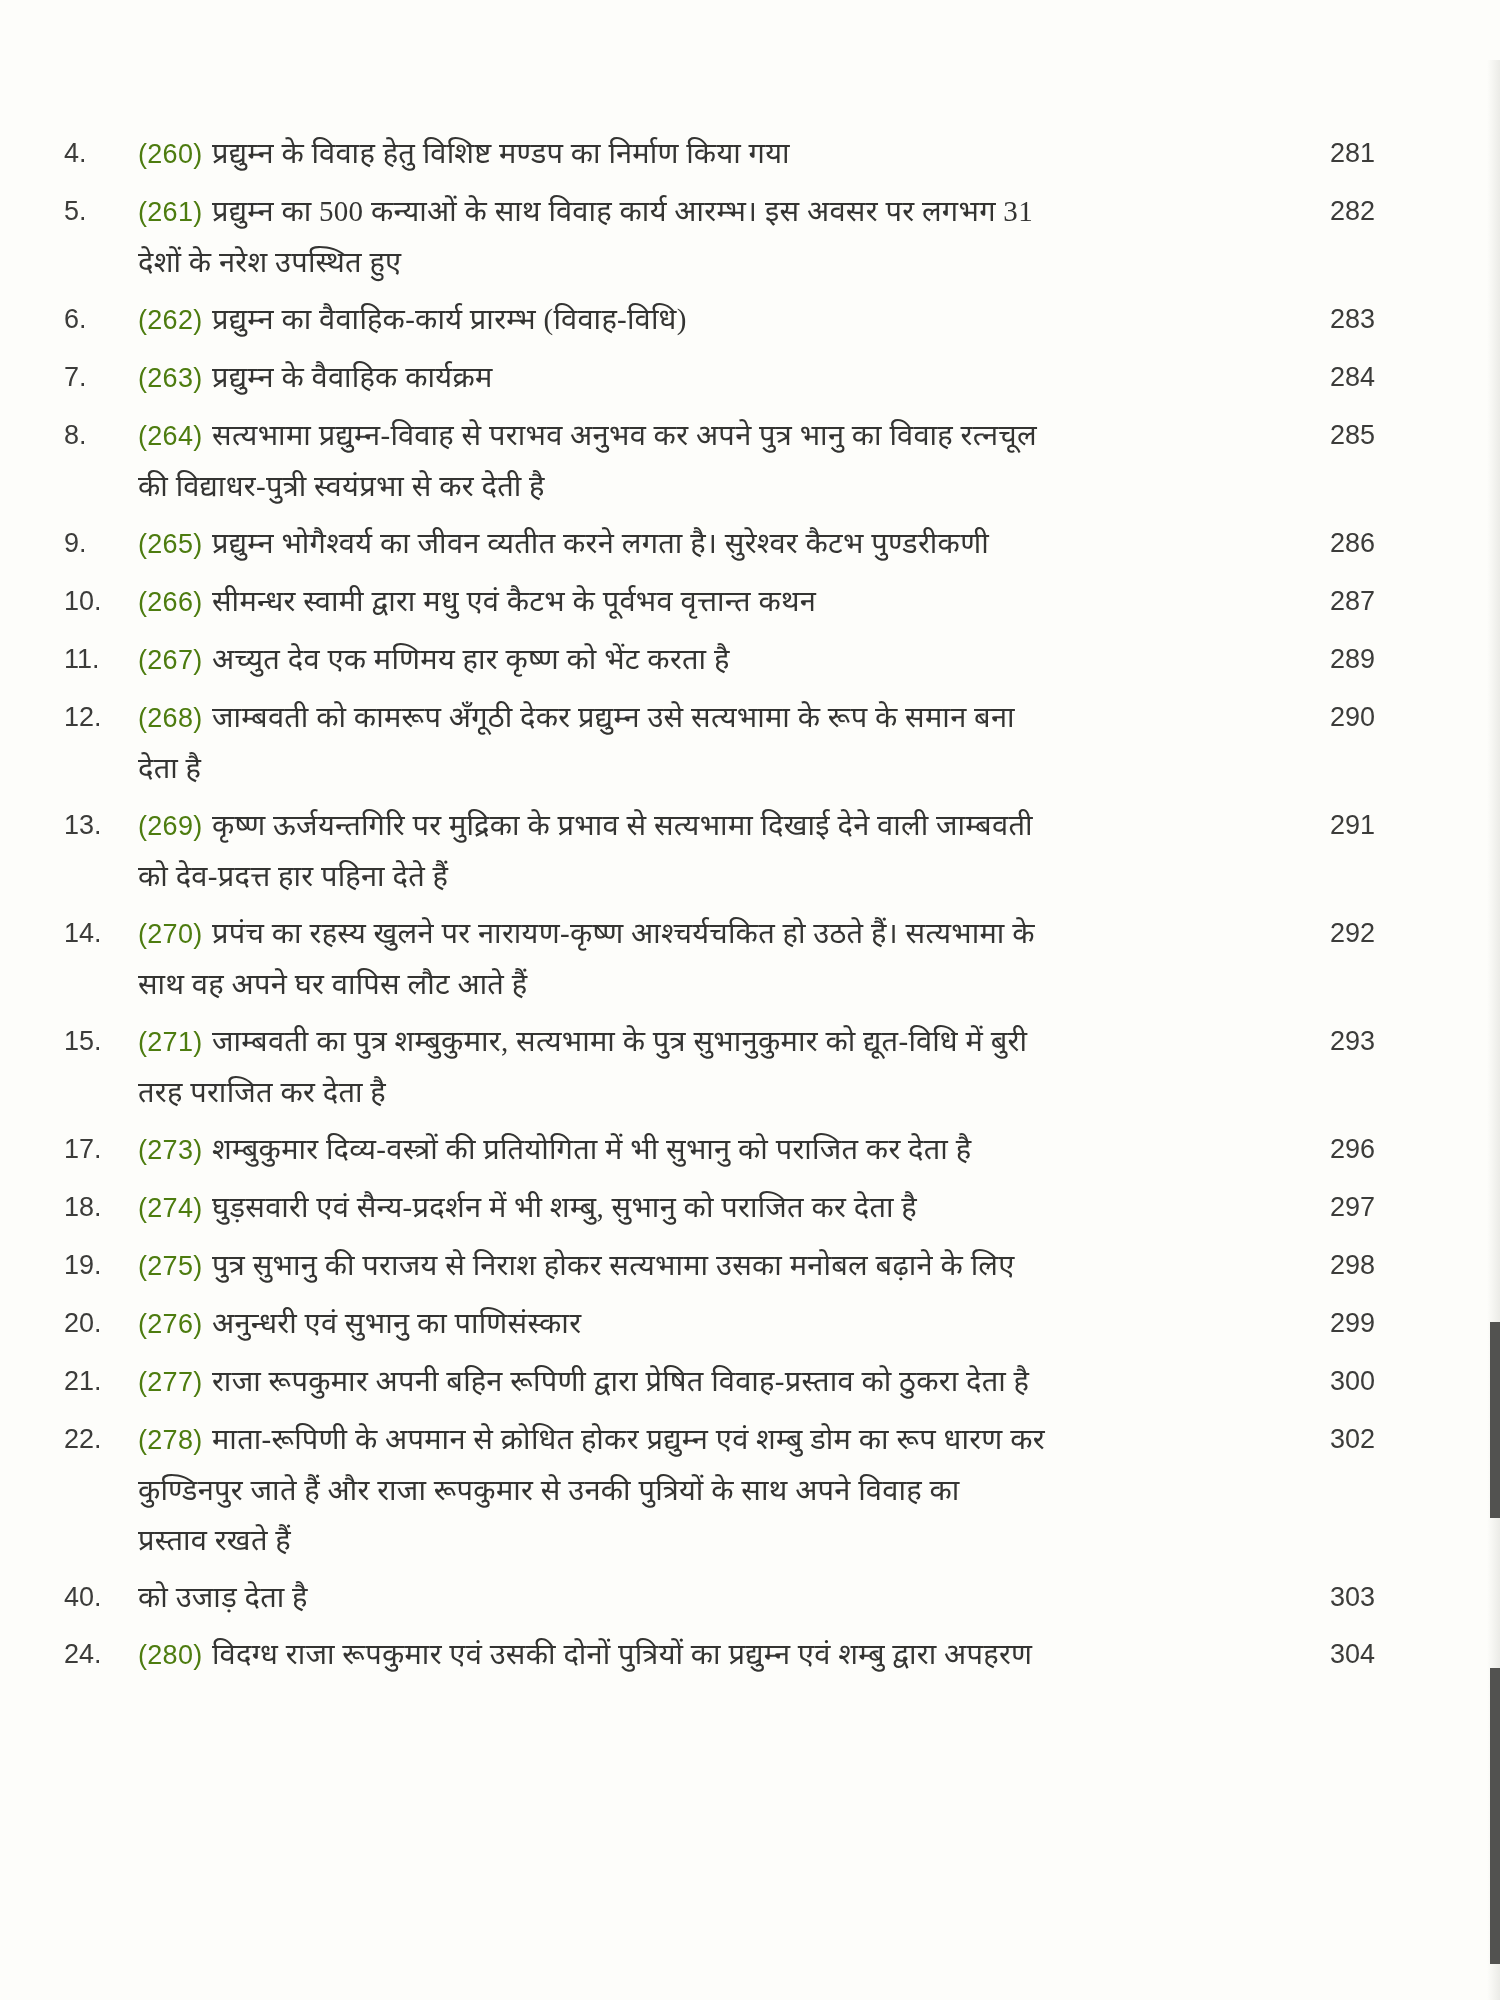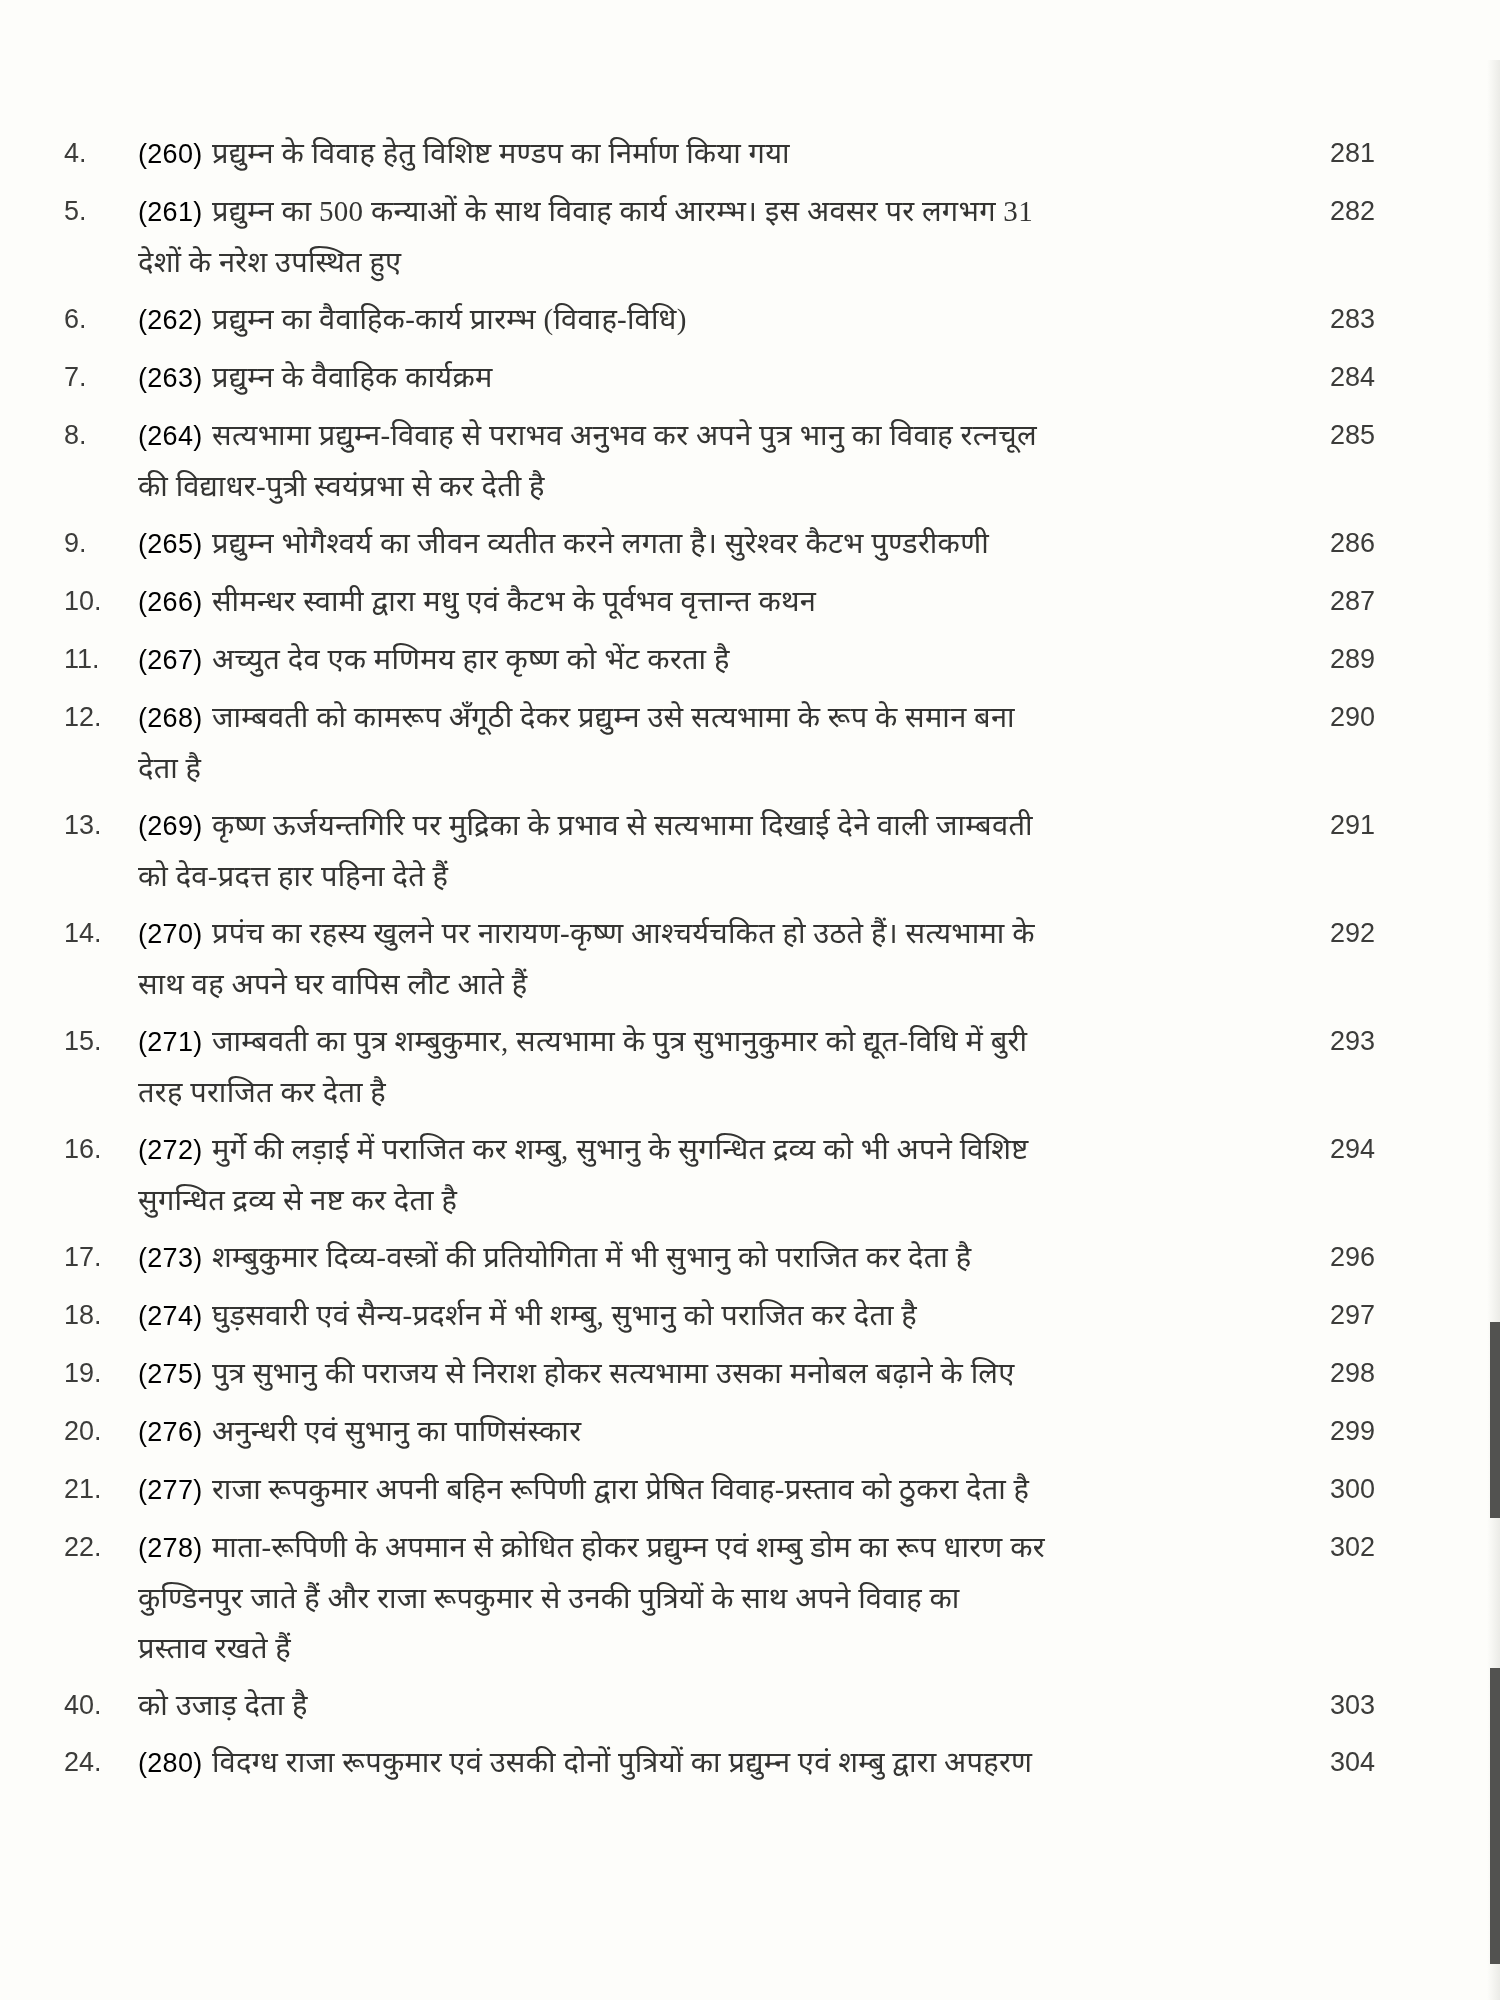--- a/index.html
+++ b/index.html
@@ -35,21 +35,21 @@
     font-size: 29px;
     line-height: 50px;
     white-space: nowrap;
     letter-spacing: 0.3px;
   }
   .chapter {
     display: inline-block;
     width: 74px;
     font-family: "Liberation Sans", "DejaVu Sans", sans-serif;
     font-size: 27px;
-    color: #000000;
+    color: #4d7c0f;
   }
   .cont { }
   .pageno {
     font-family: "Liberation Sans", "DejaVu Sans", sans-serif;
     font-size: 27px;
     line-height: 50px;
     text-align: left;
     padding-right: 4px;
     color: #3c3c3a;
     align-self: start;
@@ -166,28 +166,20 @@
 
   <div class="entry">
     <div class="serial">15.</div>
     <div class="body">
           <div class="line first"><span class="chapter">(271)</span><span>जाम्बवती का पुत्र शम्बुकुमार, सत्यभामा के पुत्र सुभानुकुमार को द्यूत-विधि में बुरी</span></div>
           <div class="line cont">तरह पराजित कर देता है</div>
         </div>
     <div class="pageno">293</div>
   </div>
 
-  <div class="entry">
-    <div class="serial">16.</div>
-    <div class="body">
-          <div class="line first"><span class="chapter">(272)</span><span>मुर्गे की लड़ाई में पराजित कर शम्बु, सुभानु के सुगन्धित द्रव्य को भी अपने विशिष्ट</span></div>
-          <div class="line cont">सुगन्धित द्रव्य से नष्ट कर देता है</div>
-        </div>
-    <div class="pageno">294</div>
-  </div>
 
   <div class="entry">
     <div class="serial">17.</div>
     <div class="body">
           <div class="line first"><span class="chapter">(273)</span><span>शम्बुकुमार दिव्य-वस्त्रों की प्रतियोगिता में भी सुभानु को पराजित कर देता है</span></div>
         </div>
     <div class="pageno">296</div>
   </div>
 
   <div class="entry">

